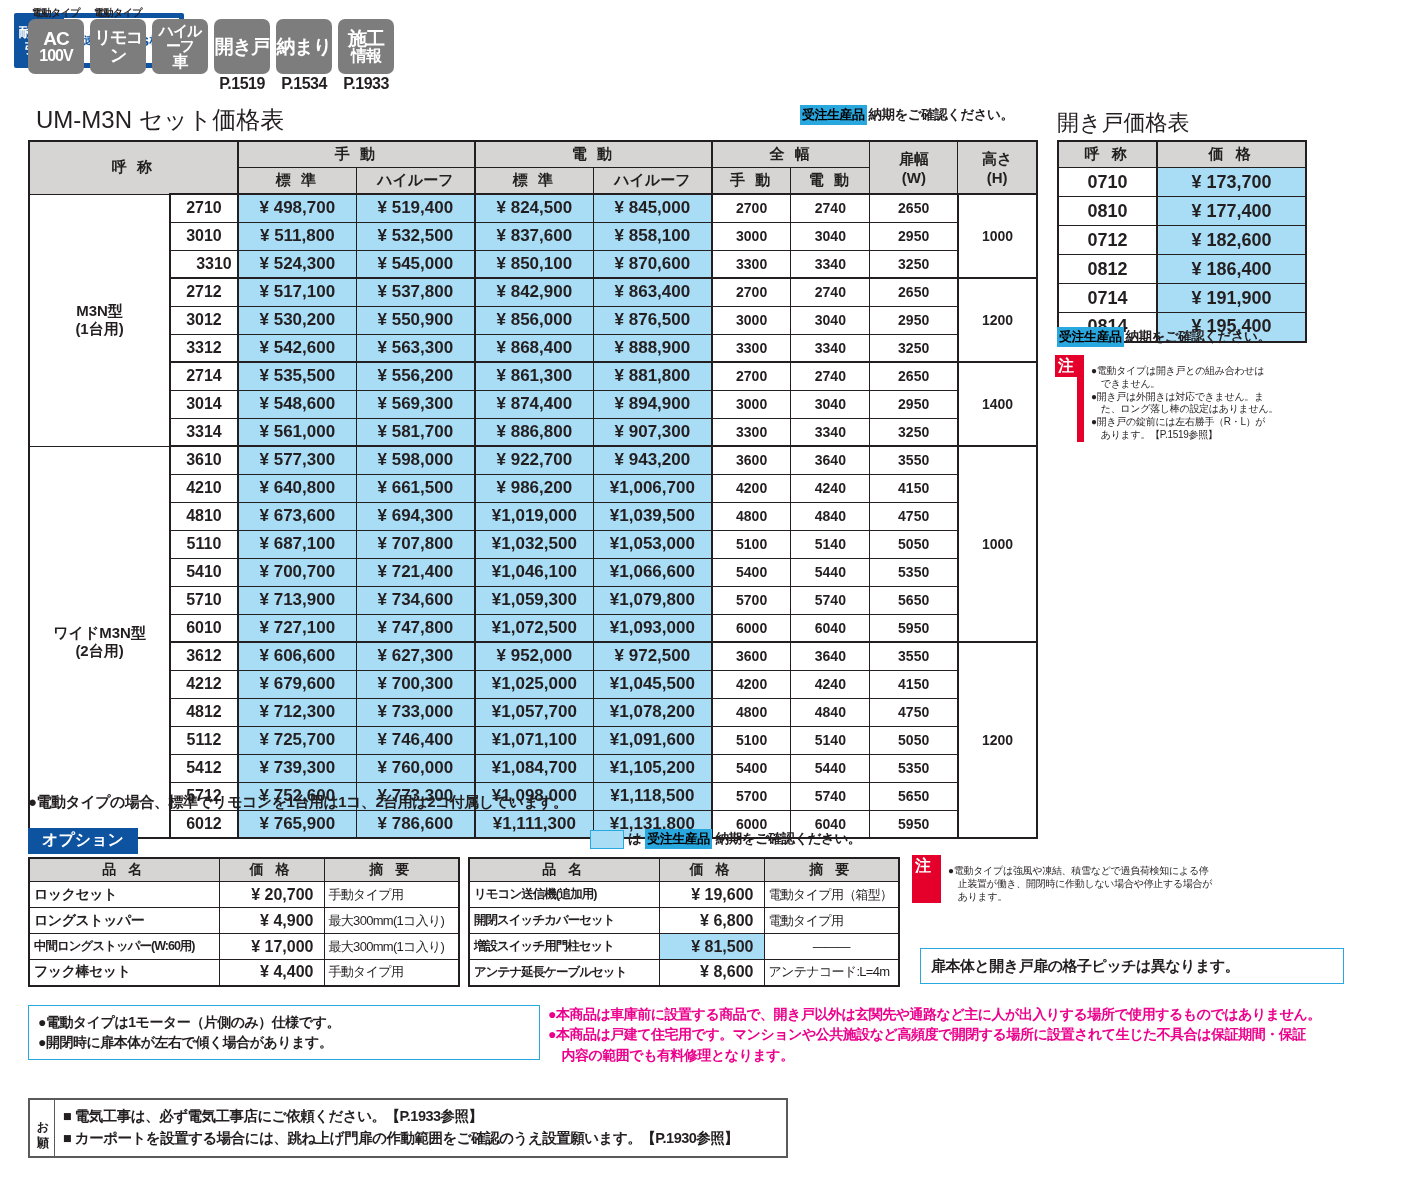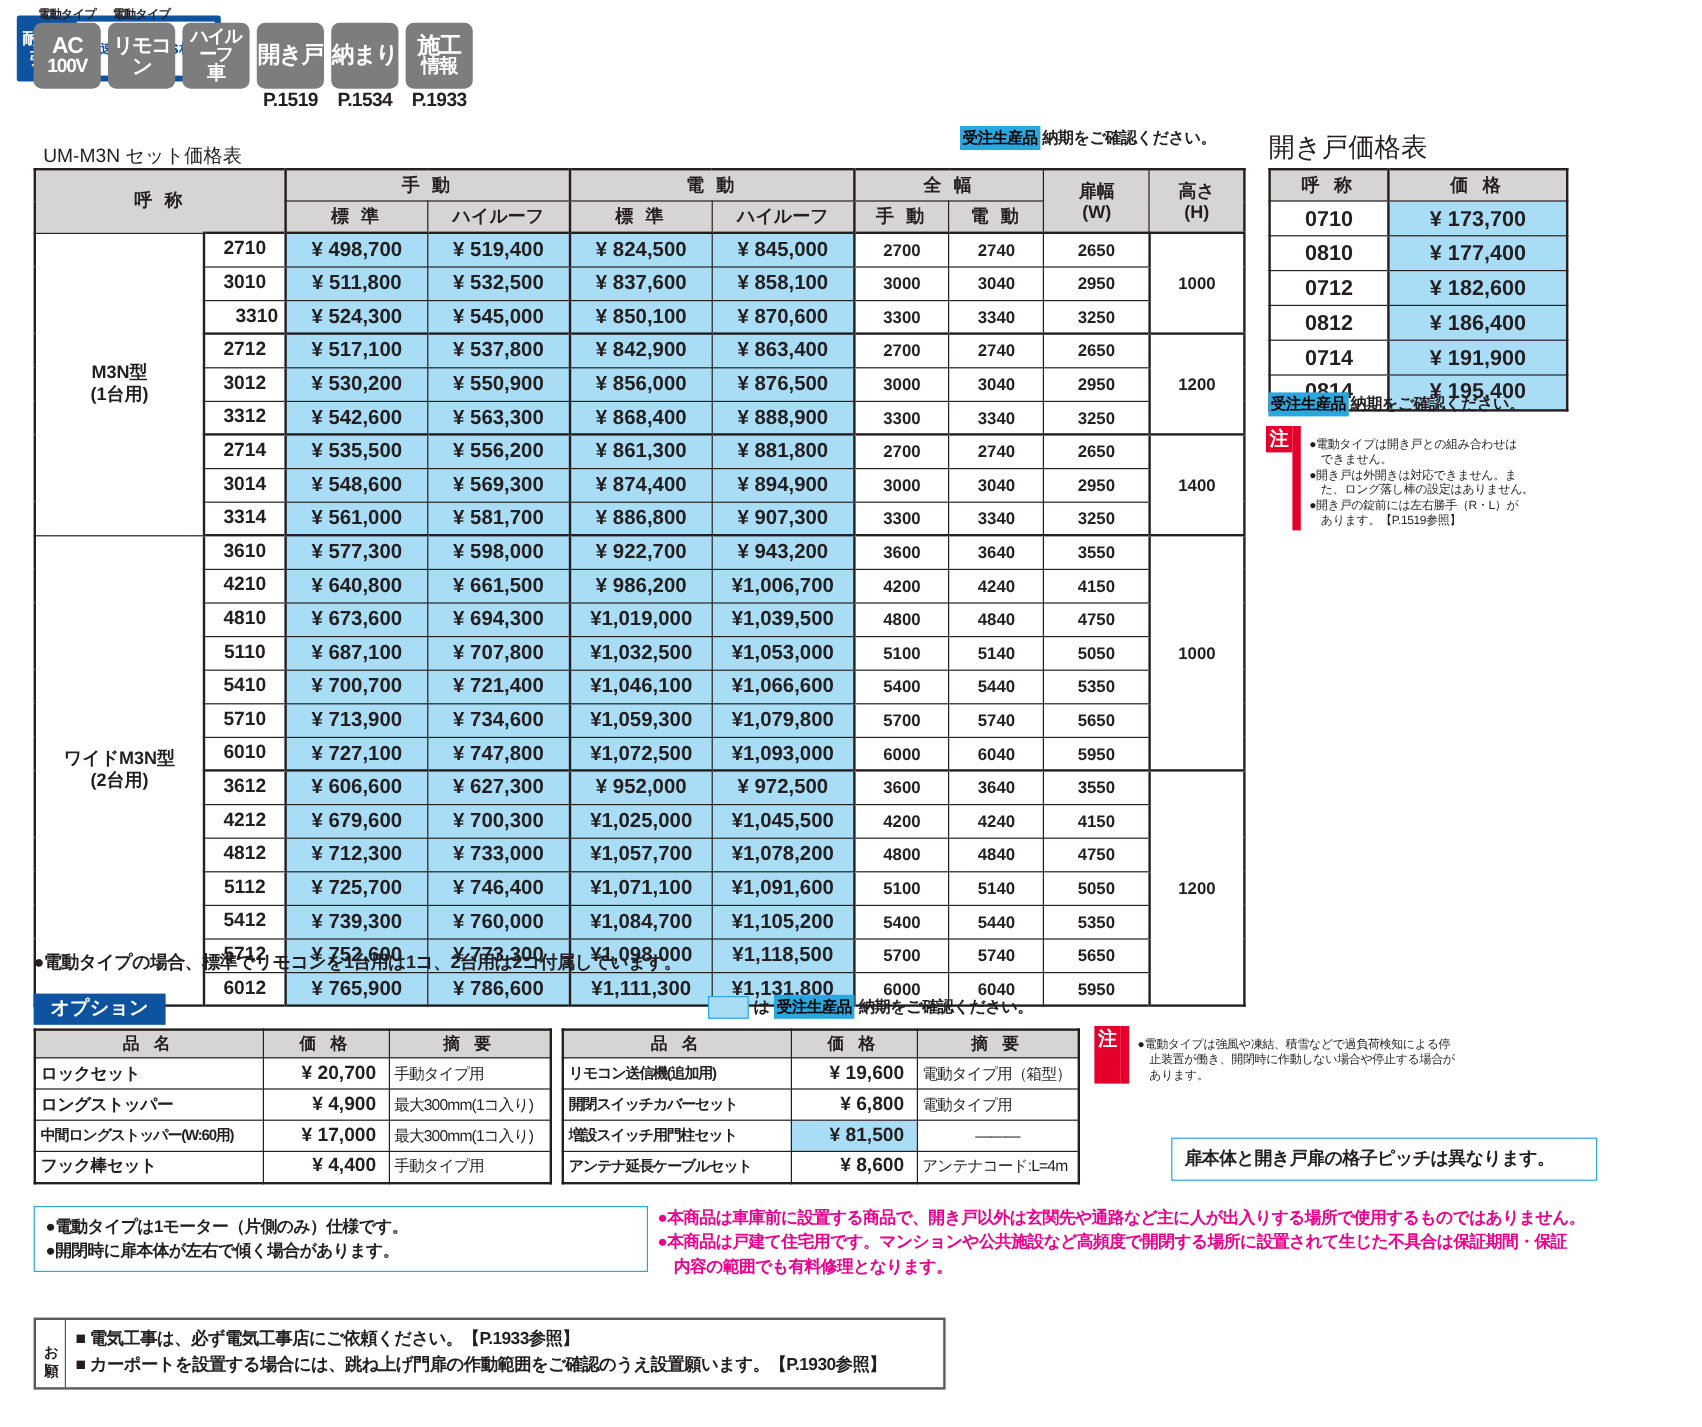--- a/index.html
+++ b/index.html
@@ -32,21 +32,21 @@
 
   .wind-box { display:flex; align-items:stretch; background:#0d53a0; border-radius:2px; height:55px; width:170px; margin-left:14px; margin-top:13px; }
   .wind-label { color:#fff; font-weight:bold; font-size:14px; line-height:1.1; display:flex; flex-direction:column; justify-content:center; align-items:center; width:48px; letter-spacing:-1px; }
   .wind-val { background:#fff; flex:1; margin:5px 5px 5px 2px; display:flex; align-items:center; justify-content:center; color:#0d53a0; font-weight:bold; }
   .wind-val .pre { font-size:11px; letter-spacing:-1px; }
   .wind-val .num { font-size:25px; }
   .wind-val .suf { font-size:16px; }
   .wind-val .suf2 { font-size:11px; letter-spacing:-1px; }
 
   
-  .h-main { position:absolute; left:36px; top:120px; font-size:16px; font-weight:normal; letter-spacing:0px; }
+  .h-main { position:absolute; left:36px; top:104px; font-size:24px; font-weight:normal; letter-spacing:0px; }
   .h-door { position:absolute; left:1057px; top:108px; font-size:22px; font-weight:normal; }
 
   .order-note { position:absolute; display:flex; align-items:center; gap:2px; font-size:13.5px; font-weight:bold; letter-spacing:-0.5px; }
   .chip-order { background:#29a8e0; color:#000000; font-size:13px; font-weight:bold; padding:1px 2px; letter-spacing:-0.5px; }
   .note-top { left:800px; top:105px; }
   .note-door { left:1057px; top:327px; }
 
   
   table { border-collapse:collapse; }
   .tbl td, .tbl th { border:1px solid #231f20; text-align:center; font-weight:bold; }
@@ -96,21 +96,21 @@
   .opt-table td.price.hl { background:#a8ddf5; }
   .opt-table td.rem { text-align:left; font-size:13px; letter-spacing:-0.7px; font-weight:normal; }
   .opt-table td.rem.c { text-align:center; }
   #opt-left { left:28px; }
   #opt-right { left:468px; }
 
   
   .blue-box { position:absolute; border:1.5px solid #29a8e0; font-size:14px; font-weight:bold; letter-spacing:-0.5px; line-height:1.45; padding:6px 9px; }
   #blue-specs { left:28px; top:1005px; width:512px; }
   #blue-specs p { margin:0; text-indent:-15px; padding-left:15px; }
-  #blue-pitch { left:976px; top:948px; width:355px; padding:6px 10px; font-size:15px; }
+  #blue-pitch { left:920px; top:948px; width:424px; padding:6px 10px; font-size:15px; }
 
   .pink-notes { position:absolute; left:548px; top:1004px; width:862px; color:#ec008c; font-size:14px; font-weight:bold; line-height:1.45; letter-spacing:-0.5px; }
   .pink-notes p { margin:0; text-indent:-15px; padding-left:15px; }
 
   .request-box { position:absolute; left:28px; top:1098px; width:760px; border:2px solid #5a5a5a; display:flex; align-items:stretch; }
   .request-box .rlabel { width:25px; font-size:12px; font-weight:bold; color:#231f20; display:flex; align-items:center; justify-content:center; border-right:1px solid #5a5a5a; padding:3px 0; line-height:1.15; }
   .request-box .rlabel span { writing-mode:vertical-rl; letter-spacing:1px; }
   .request-box .rbody { padding:6px 8px; font-size:14.5px; font-weight:bold; letter-spacing:-0.5px; line-height:1.5; }
   .request-box .rbody p { margin:0; }
 </style>

